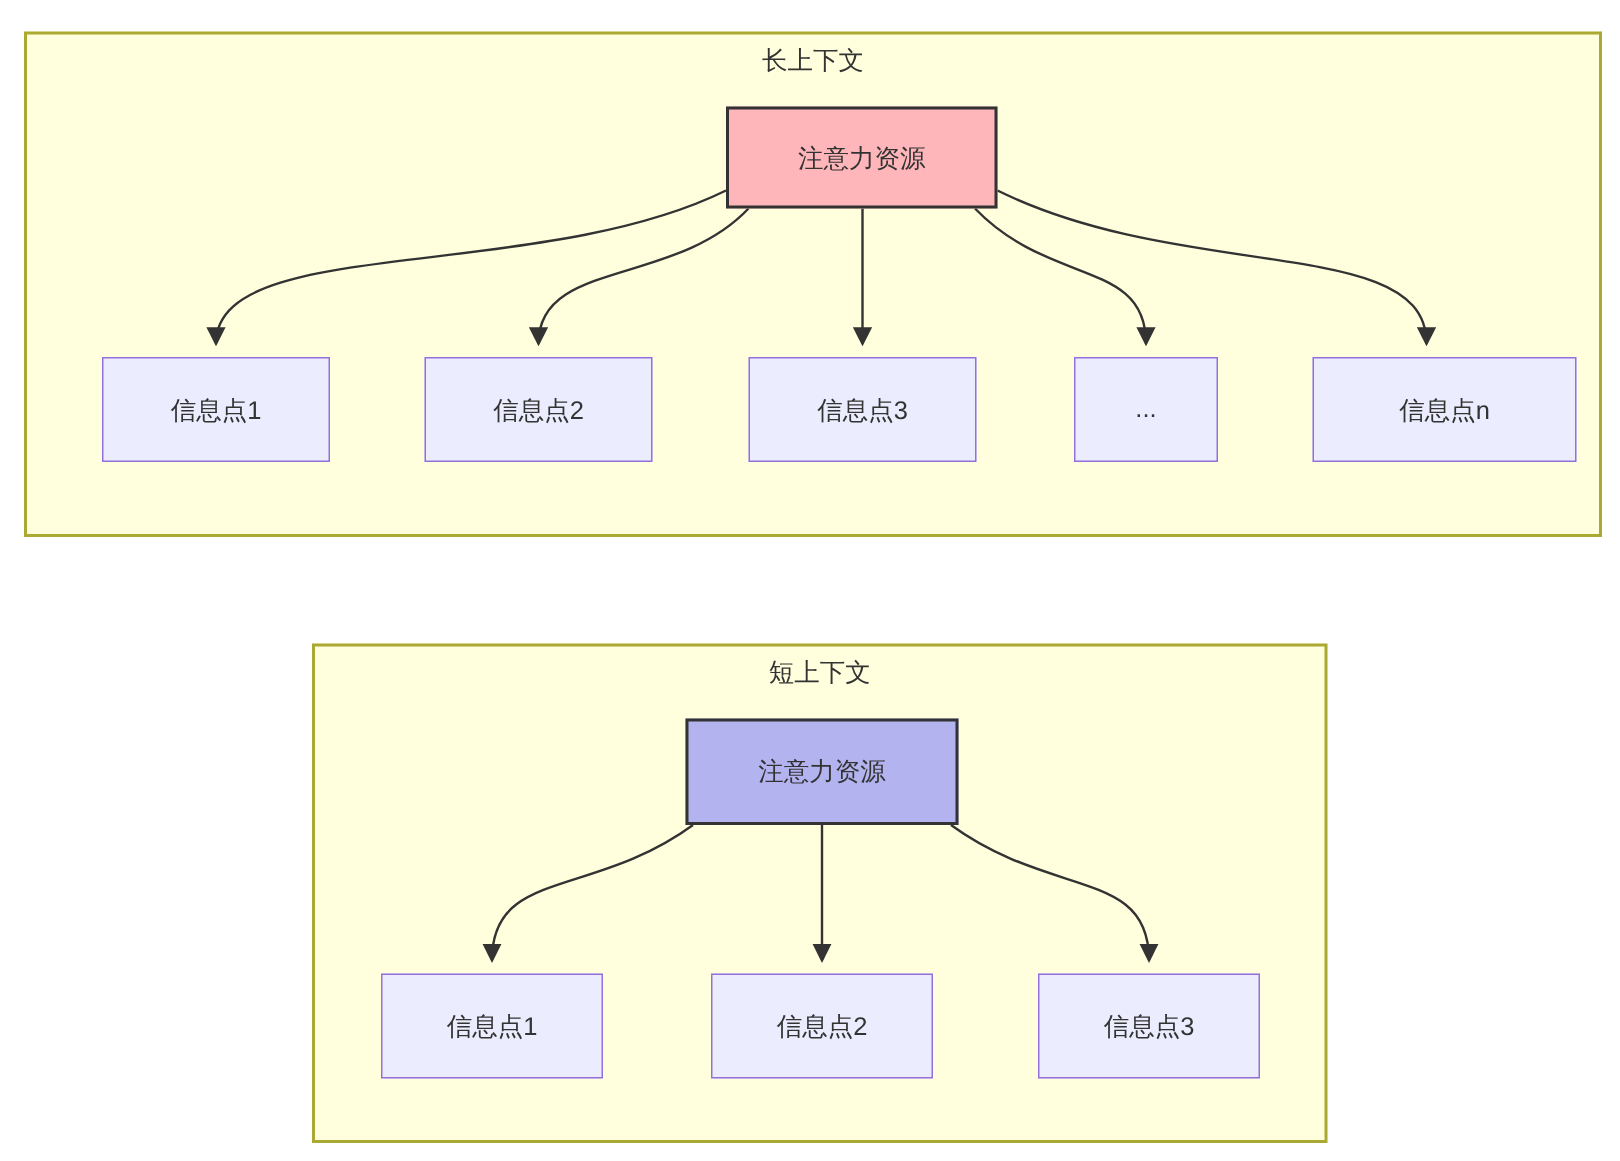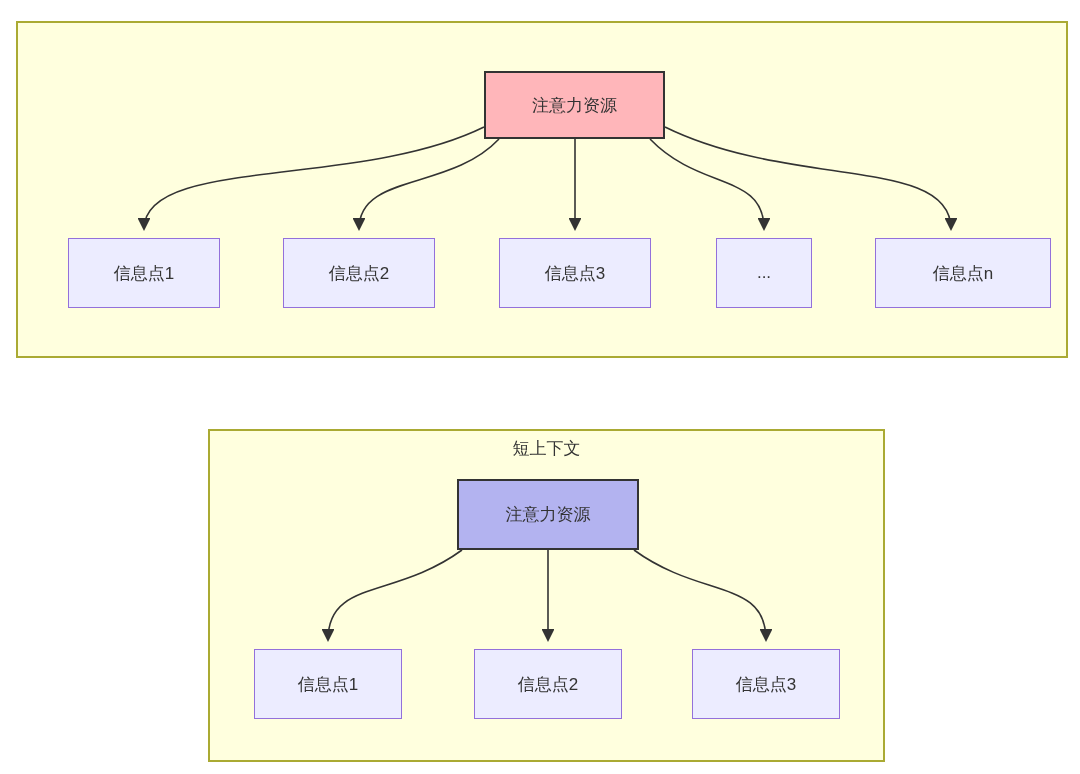--- a/index.html
+++ b/index.html
@@ -80,20 +80,21 @@
   #short-root{ left:247px; top:48px; width:182px; height:71px; }
   .short-row{ top:218px; height:70px; }
   #short-c0{ left:44px;  width:148px; }
   #short-c1{ left:264px; width:148px; }
   #short-c2{ left:482px; width:148px; }
 </style>
 </head>
 <body>
 
 <div class="group" id="group-long">
+  <div class="group-title">长上下文</div>
 
   <svg class="edges" width="1052" height="337" viewBox="0 0 1052 337">
     <defs>
       <marker id="arrow" viewBox="0 0 10 10" refX="8.5" refY="5" markerWidth="8" markerHeight="8" orient="auto-start-reverse">
         <path d="M0,0 L10,5 L0,10 z" fill="#333333"></path>
       </marker>
     </defs>
     <path class="edge" d="M 466 104 C 340 166, 126 133, 126 206" marker-end="url(#arrow)"></path>
     <path class="edge" d="M 481 116 C 432 168, 341 150, 341 206" marker-end="url(#arrow)"></path>
     <path class="edge" d="M 557 116 L 557 206" marker-end="url(#arrow)"></path>

